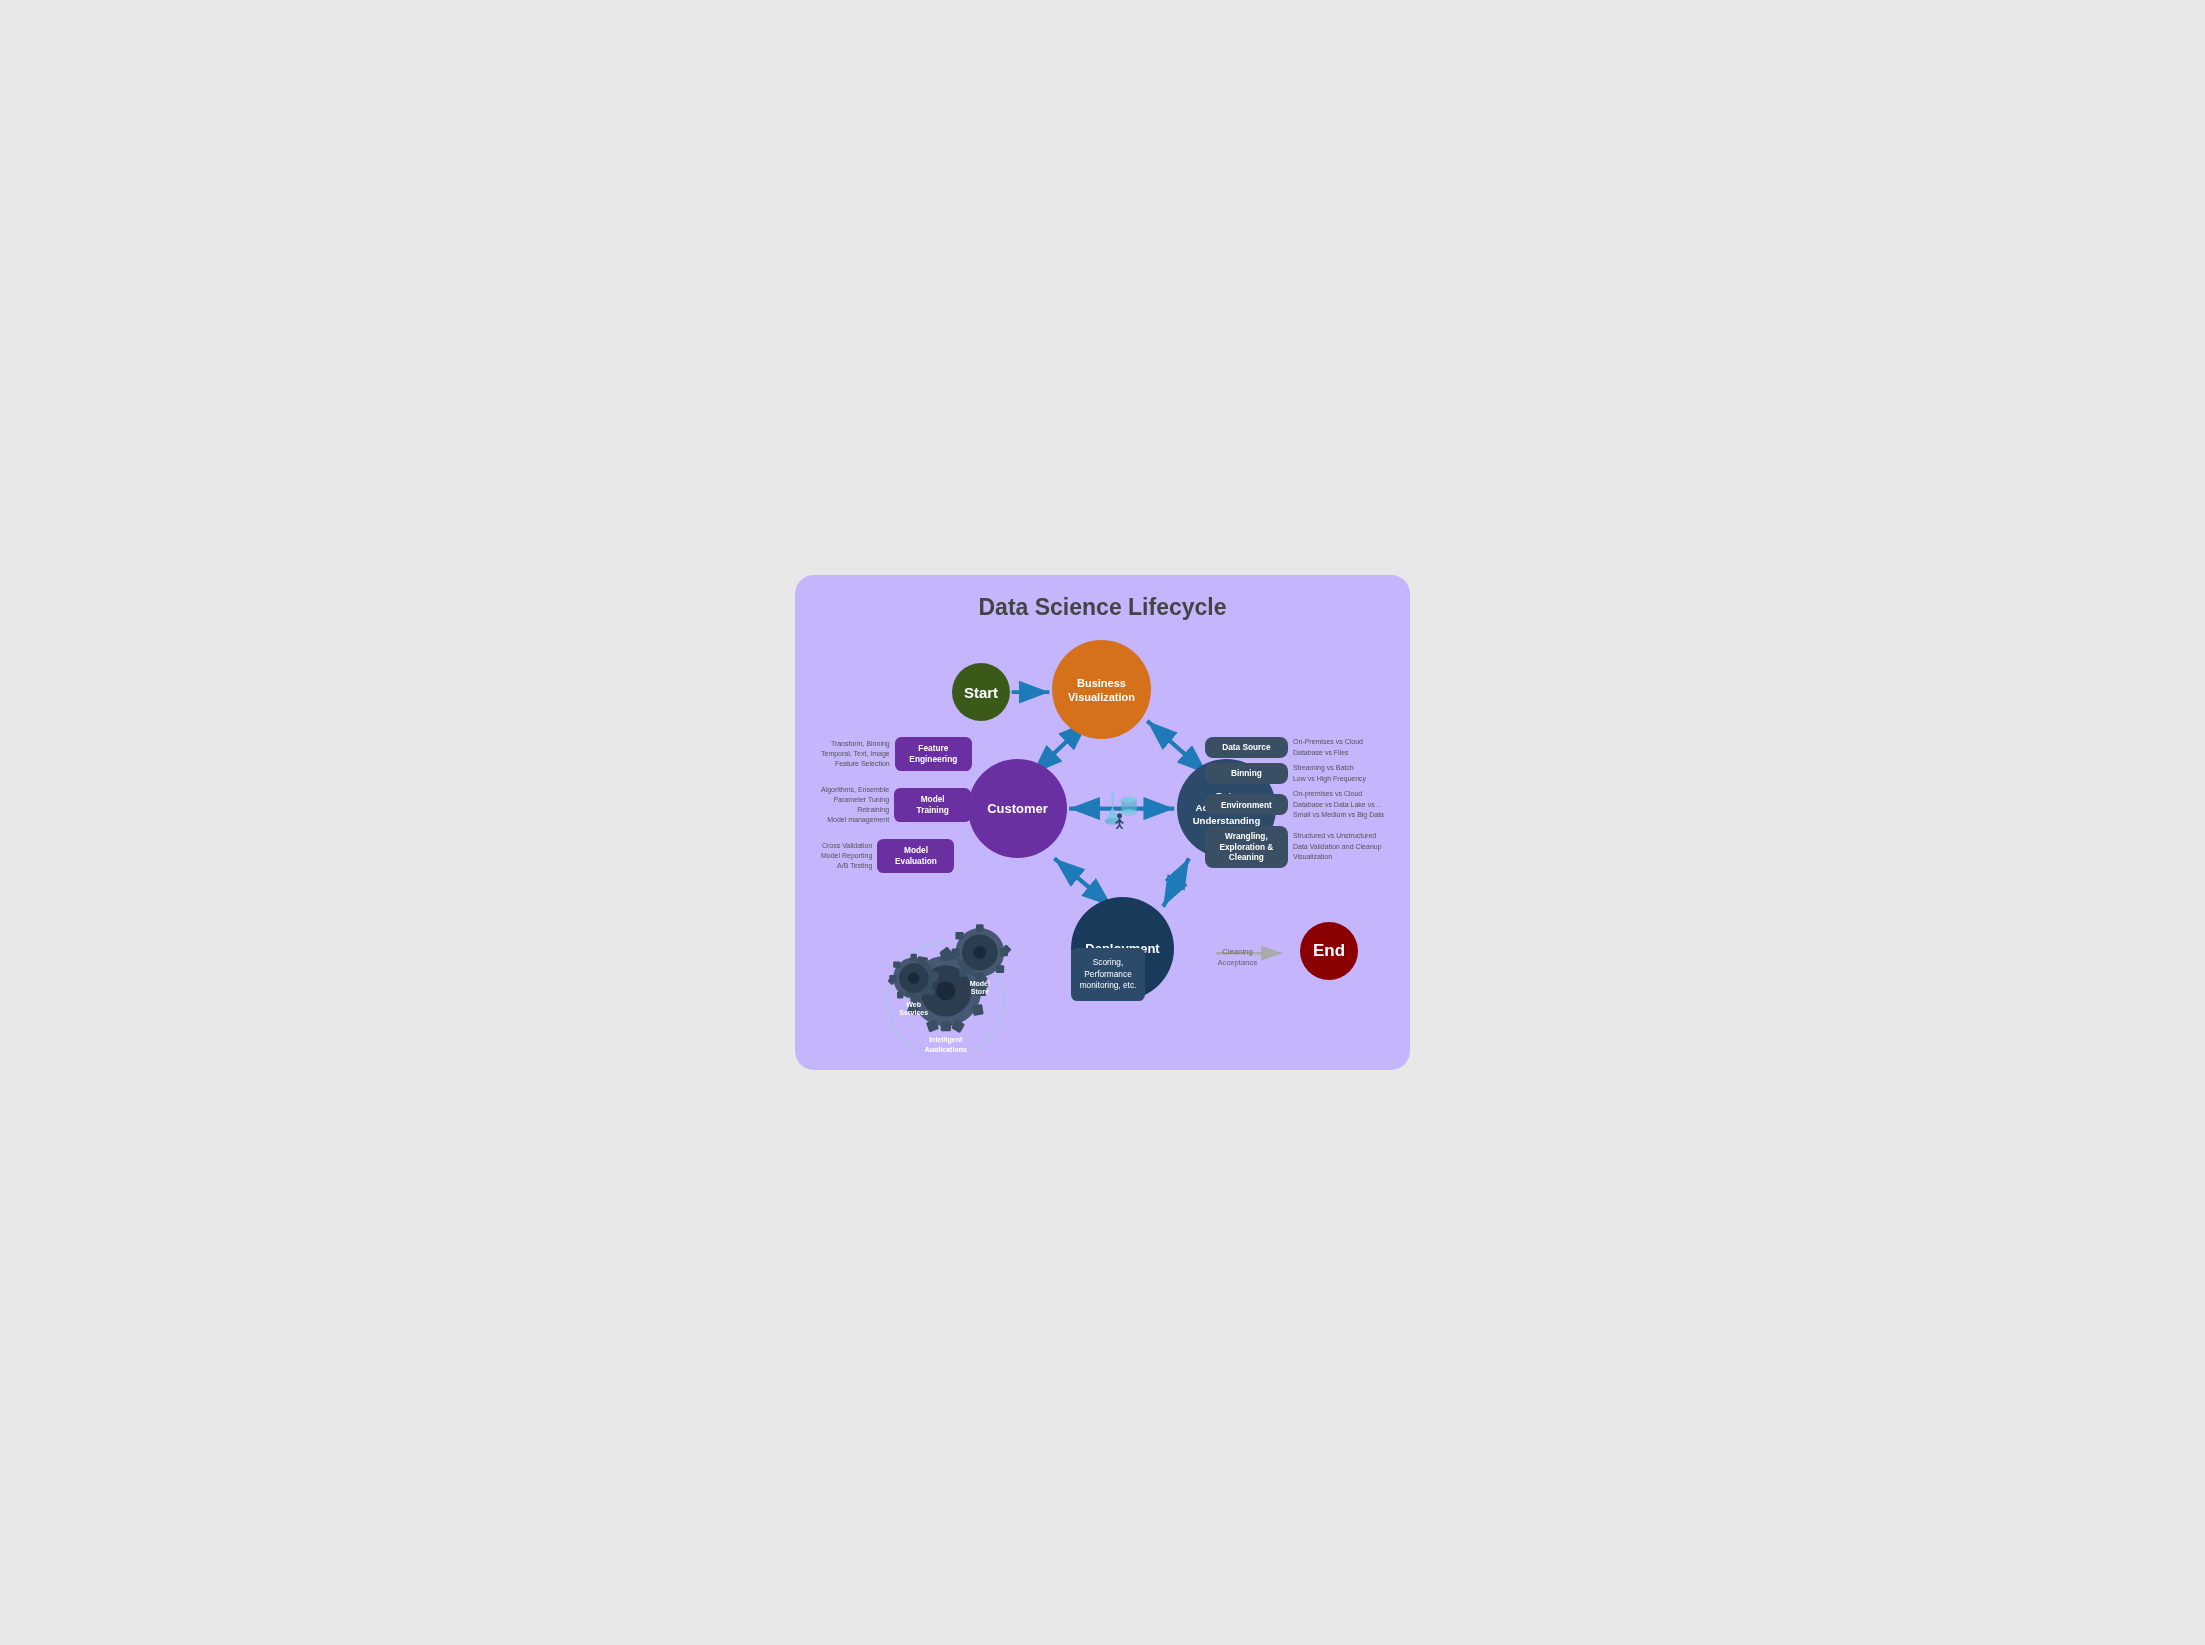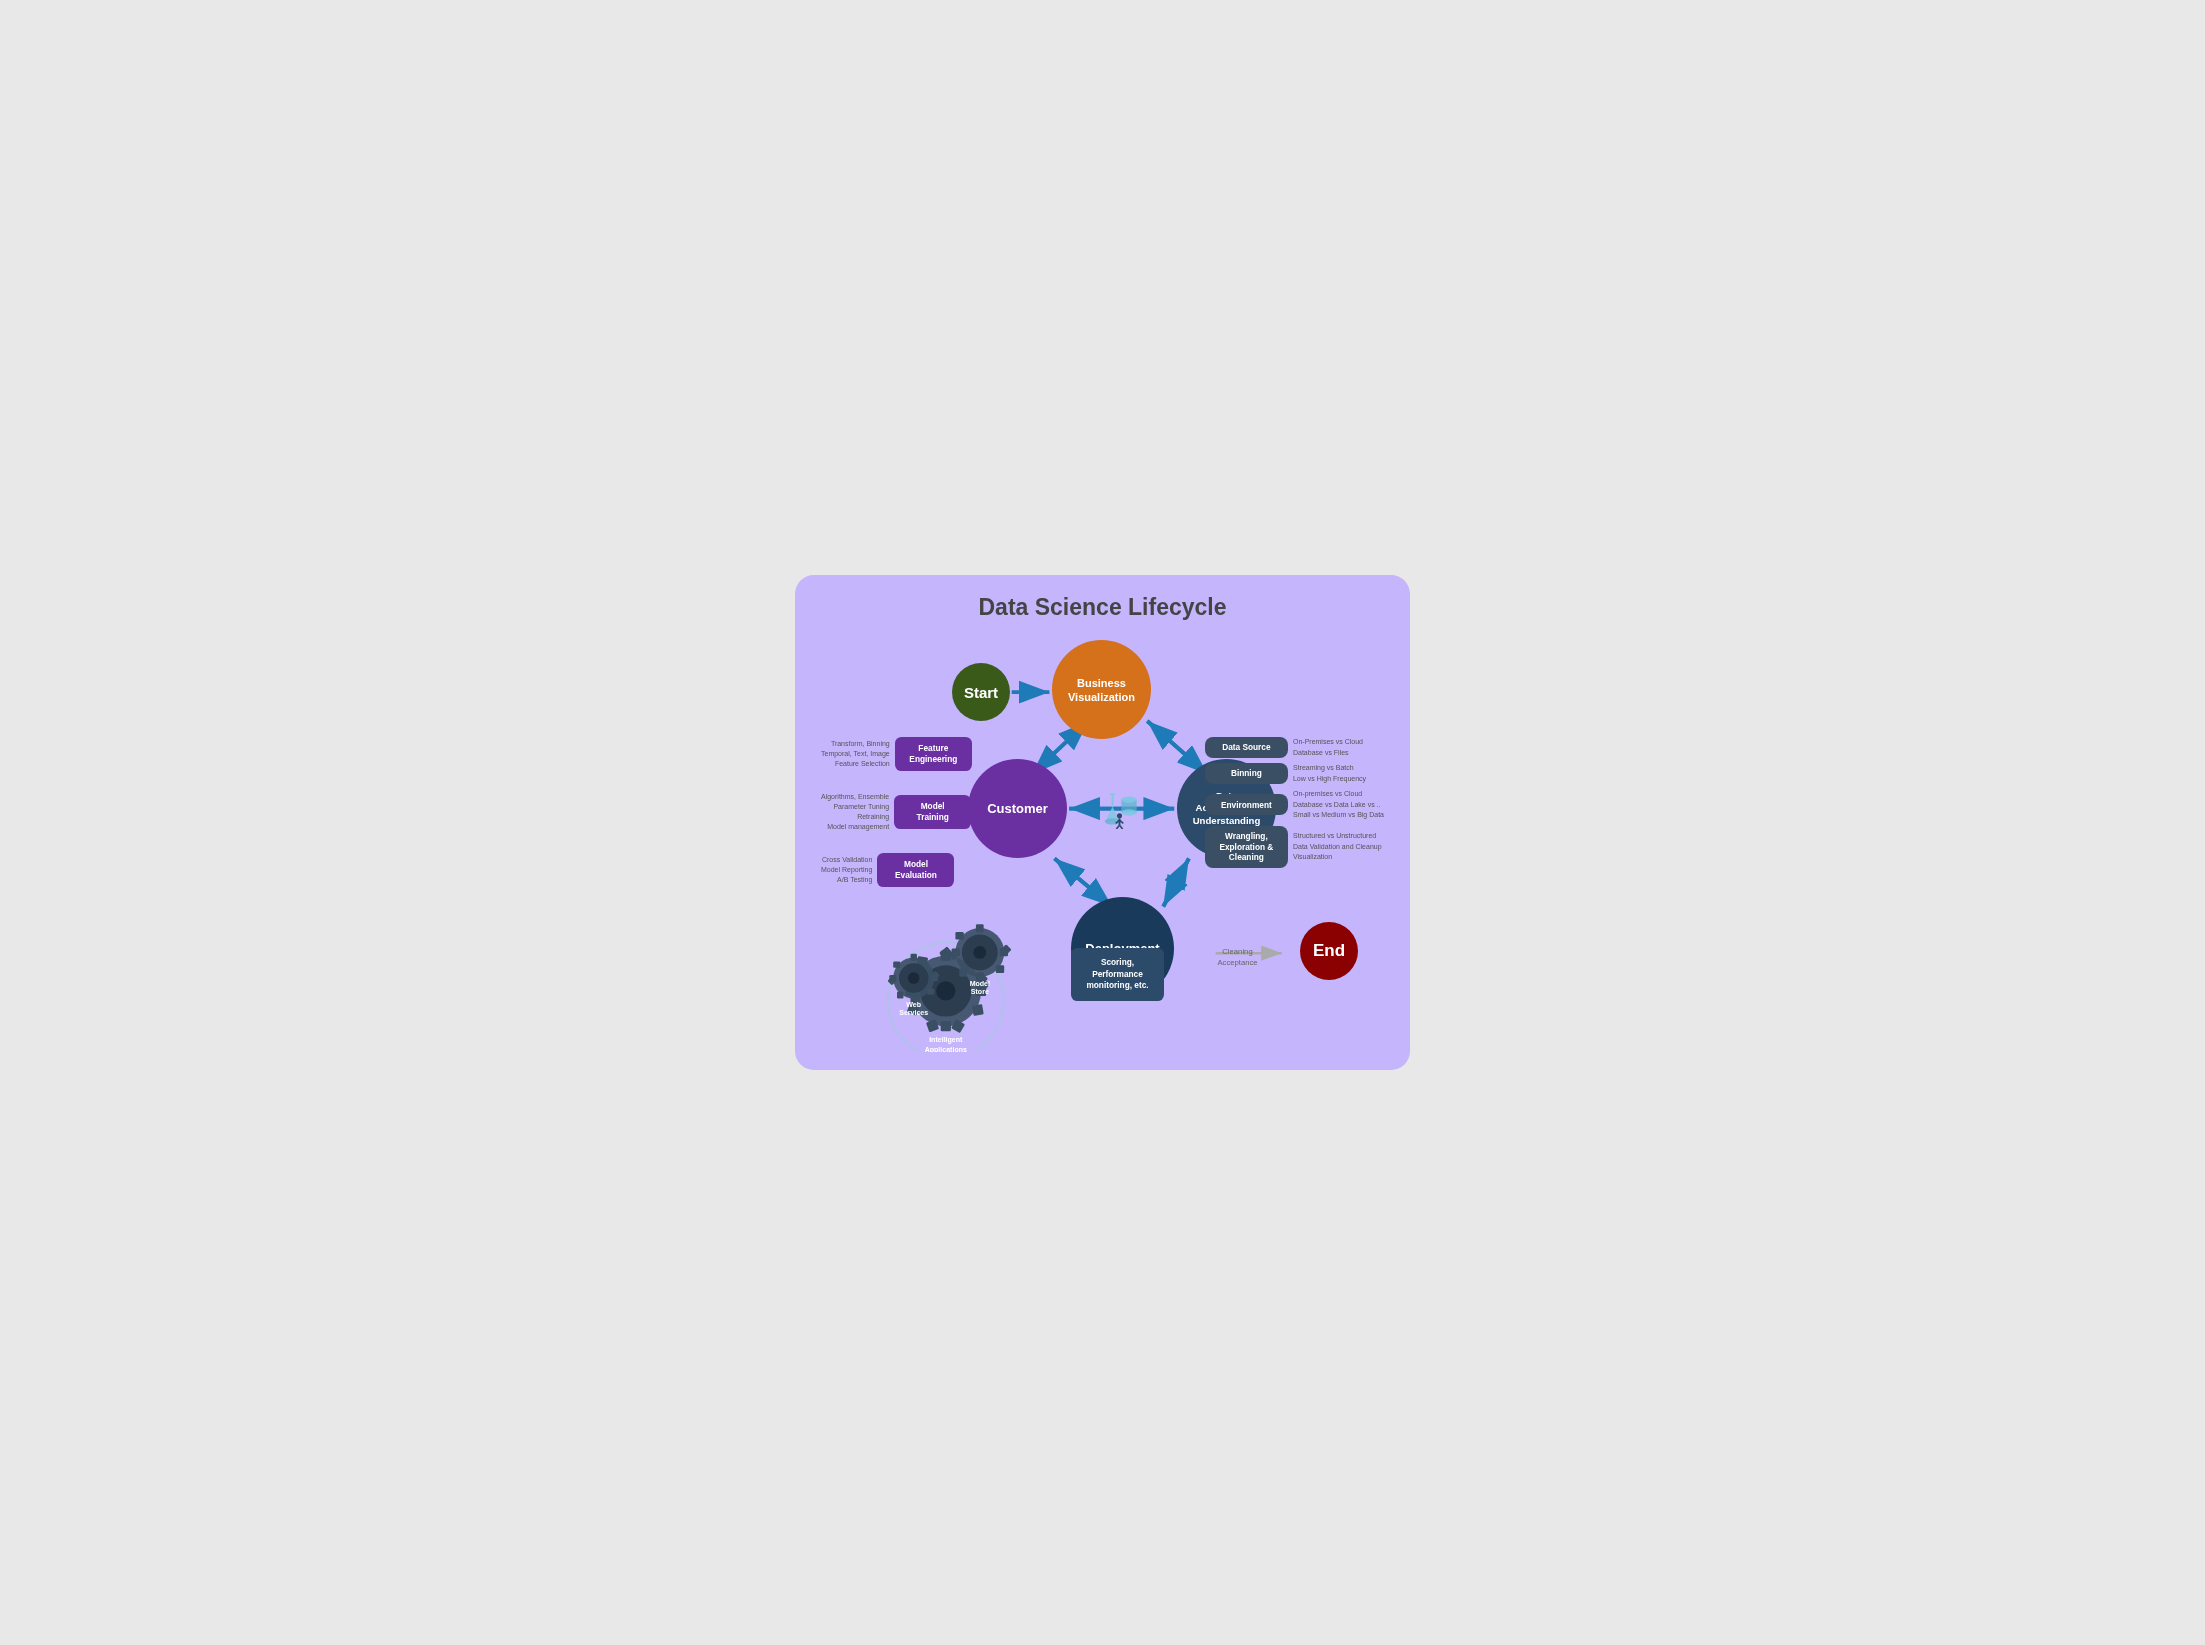--- a/index.html
+++ b/index.html
@@ -108,21 +108,21 @@
       pointer-events: none;
     }
 
     
     .left-section {
       position: absolute;
       left: 0px;
       top: 103px;
       display: flex;
       flex-direction: column;
-      gap: 21px;
+      gap: 14px;
     }
     .left-item {
       display: flex;
       align-items: center;
       gap: 5.1px;
     }
     .left-label {
       font-size: 7px;
       color: #555;
       text-align: right;
@@ -174,23 +174,23 @@
     }
 
     
     .scoring-box {
       position: absolute;
       background: #2c4a6a;
       color: white;
       border-radius: 6.4px;
       padding: 9px 7.7px;
       font-size: 8.3px;
-      font-weight: 700;
-      text-align: center;
-      width: 93px;
+      font-weight: 400;
+      text-align: center;
+      width: 74px;
       line-height: 1.4;
       top: 314px;
       left: 250px;
     }
 
     .customer-arrow {
       position: absolute;
       top: 313px;
       left: 394px;
       display: flex;

